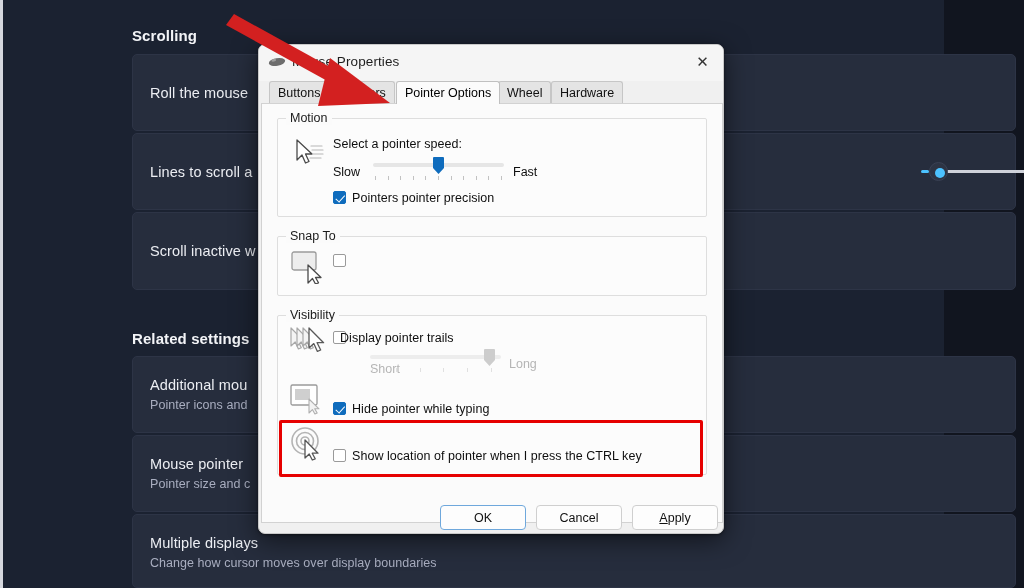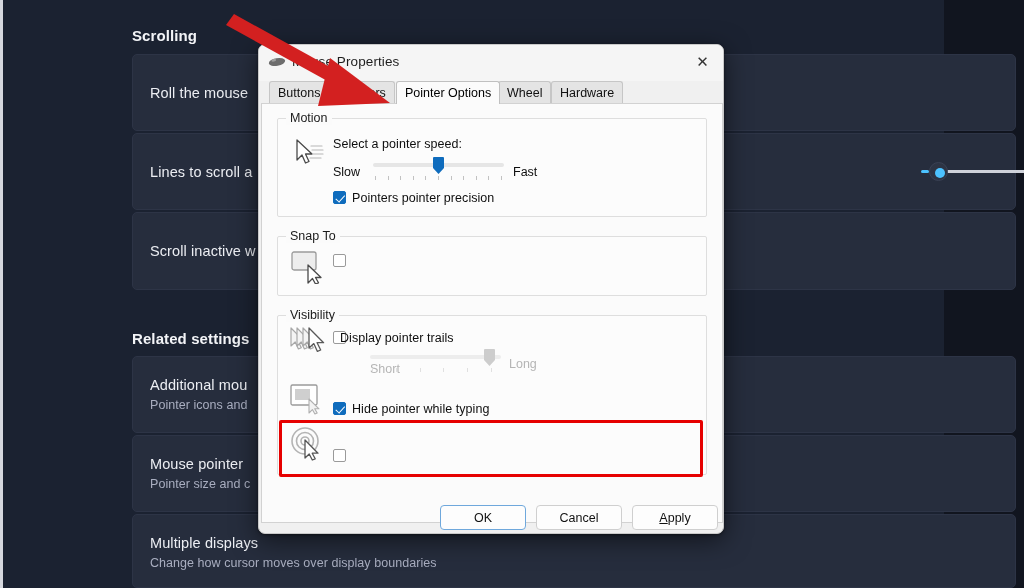--- a/index.html
+++ b/index.html
@@ -461,20 +461,21 @@
       <svg class="glyph-icon" style="left:27px;top:322px;width:38px;height:36px;" viewBox="0 0 38 36">
         <g fill="none" stroke="#b4b4b4" stroke-width="1.6">
           <circle cx="16" cy="15" r="13"></circle>
           <circle cx="16" cy="15" r="8.5"></circle>
           <circle cx="16" cy="15" r="4"></circle>
         </g>
         <path d="M16 14 L16 32 L20.2 28 L23.3 34 L26.2 32.8 L23.2 27.2 L29 27.2 Z" fill="#ffffff" stroke="#555555" stroke-width="1.3" stroke-linejoin="round"></path>
       </svg>
 
       <div class="cbx" style="left:71px;top:345px;"></div>
+      <div class="opt-label" style="left:90px;top:345px;">Show location of pointer when I press the CTRL key</div>
 
     </div>
 
     <div class="btn primary" style="left:181px;top:460px;width:86px;">OK</div>
     <div class="btn" style="left:277px;top:460px;width:86px;">Cancel</div>
     <div class="btn" style="left:373px;top:460px;width:86px;">
       <span><u>A</u><span>pply</span></span>
     </div>
 
   </div>

